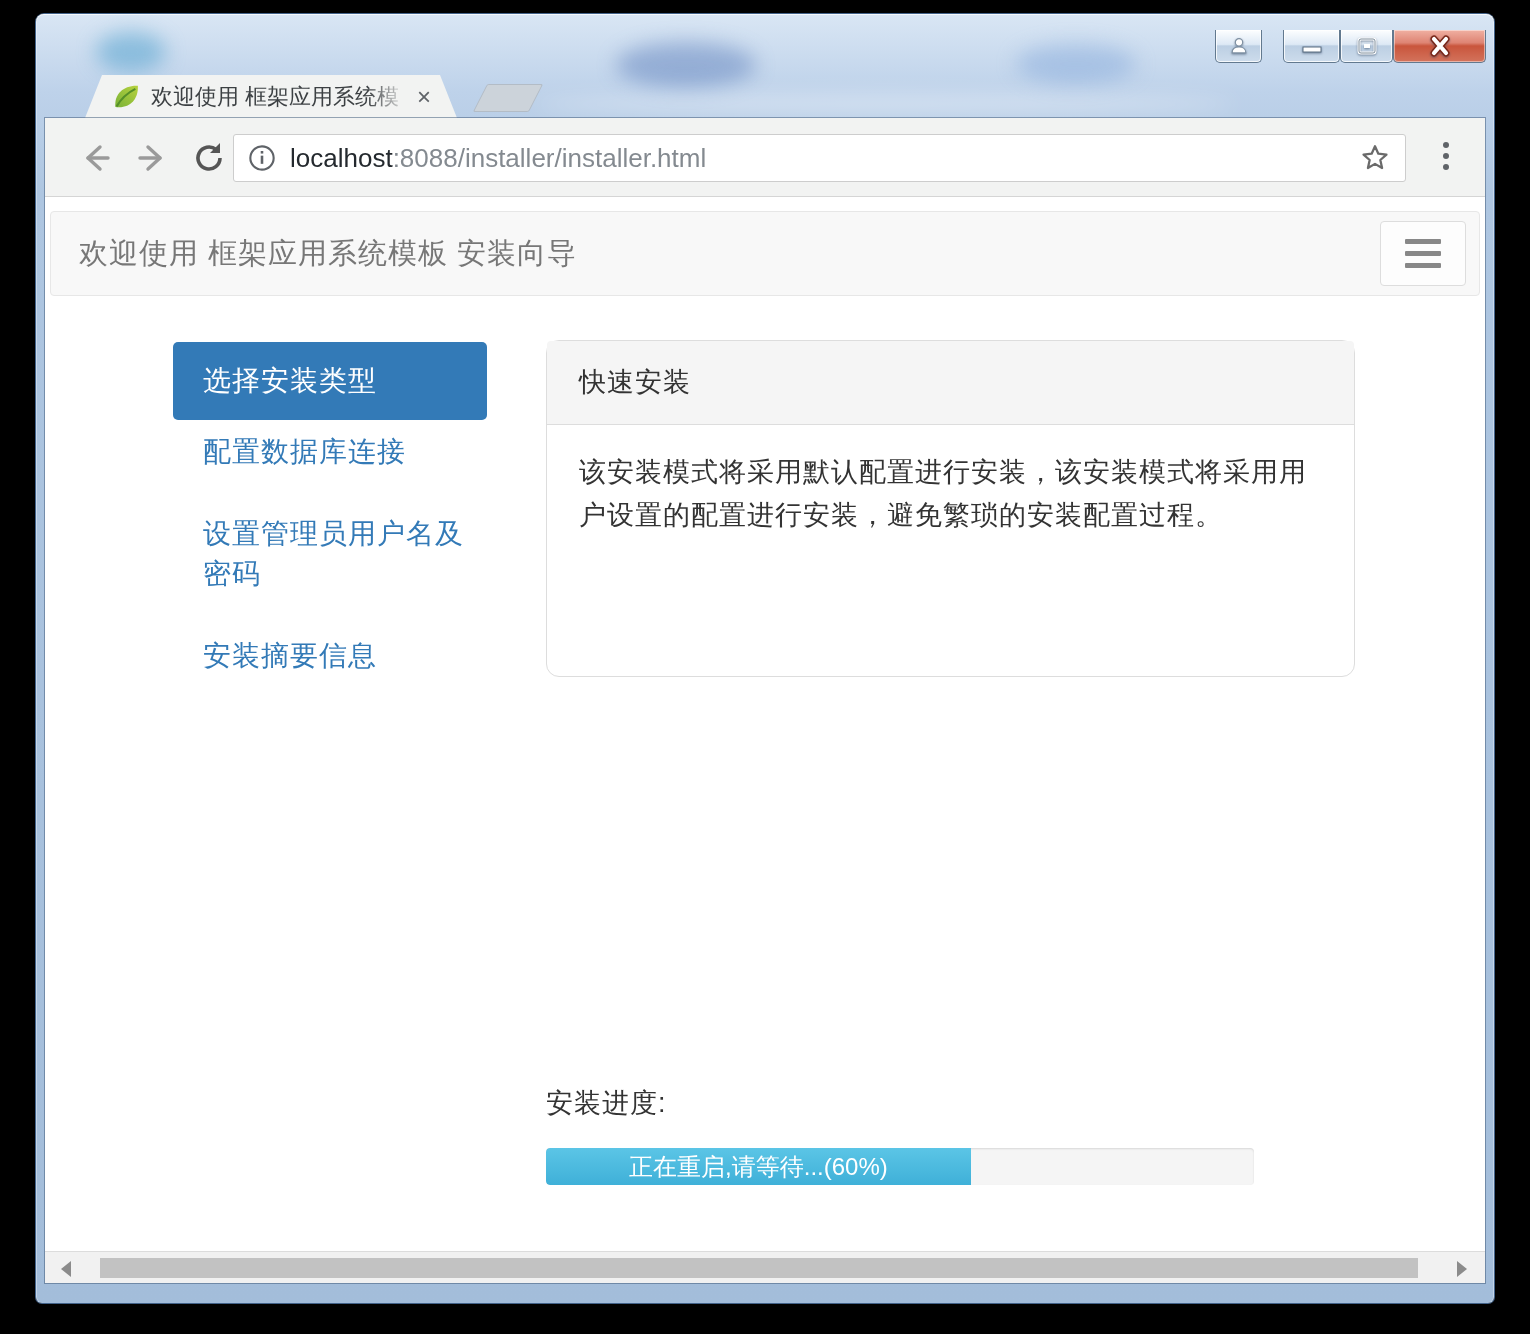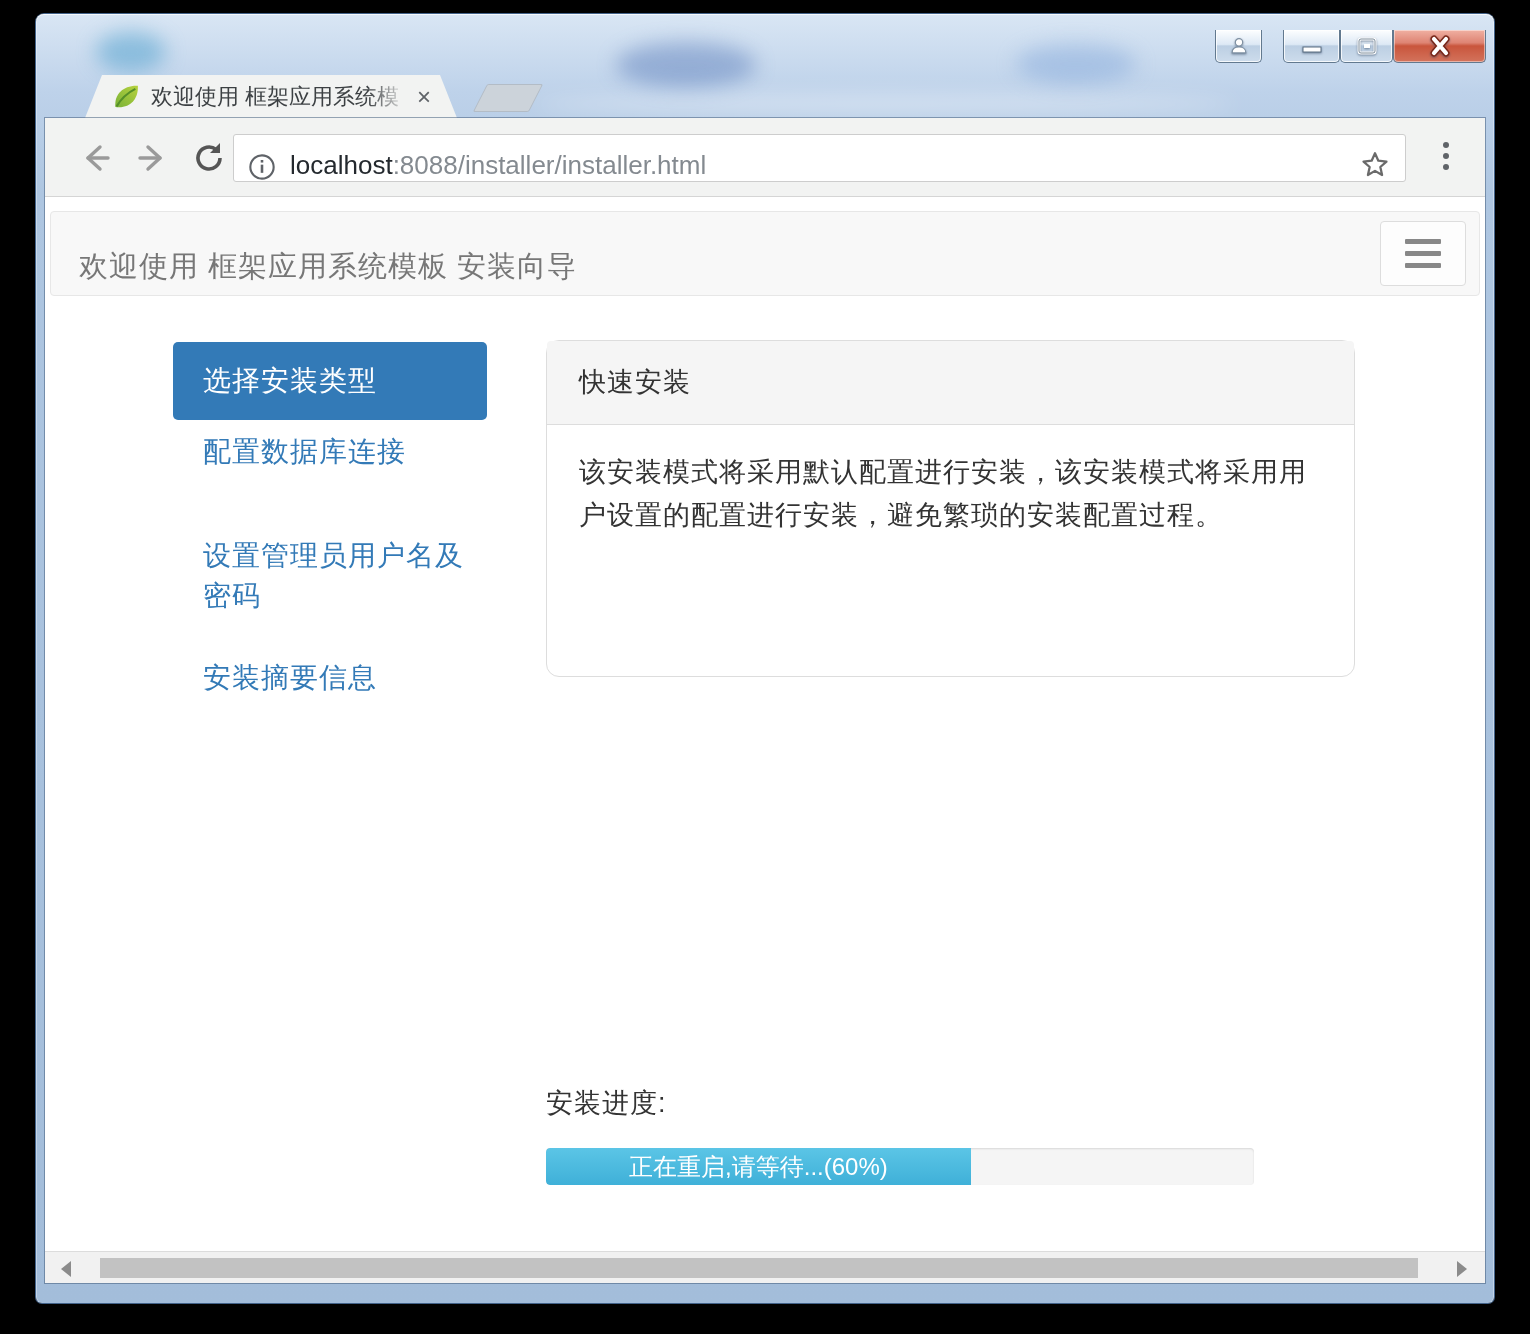--- a/index.html
+++ b/index.html
@@ -52,51 +52,51 @@
   
   .chrome {
     position:absolute; left:9px; right:9px; top:104px; bottom:20px;
     background:#fff; box-shadow:0 0 0 1px rgba(70,95,125,.55);
   }
   .toolbar { position:absolute; left:0; right:0; top:0; height:79px; background:#f2f3f2; border-bottom:1px solid #d5d5d5; }
   .nav-ico { position:absolute; top:22px; width:36px; height:36px; display:flex; align-items:center; justify-content:center; }
   .omnibox {
     position:absolute; left:188px; top:16px; width:1173px; height:48px;
     background:#fff; border:1px solid #cdcdcd; border-radius:3px;
-    display:flex; align-items:flex-end; padding:0 14px 0 14px;
+    display:flex; align-items:center; padding:0 14px 0 14px;
   }
   .url-text { font-size:26px; margin-left:14px; white-space:nowrap; overflow:hidden; flex:1; }
   .url-host { color:#24292e; }
   .url-path { color:#848a90; }
   .dots { position:absolute; right:34px; top:24px; width:8px; display:flex; flex-direction:column; gap:5px; }
   .dots i { width:6px; height:6px; border-radius:50%; background:#5f6368; }
 
   
   .content { position:absolute; left:0; right:0; top:79px; bottom:32px; background:#fff; overflow:hidden; }
 
   .navbar {
     position:absolute; left:5px; right:5px; top:14px; height:85px;
     background:#f8f8f8; border:1px solid #e7e7e7; border-radius:4px;
   }
-  .navbar-title { position:absolute; left:28px; top:13px; line-height:83px; font-size:29px; color:#777; letter-spacing:1px; }
+  .navbar-title { position:absolute; left:28px; top:0; line-height:83px; font-size:29px; color:#777; letter-spacing:1px; }
   .navbar-toggle {
     position:absolute; right:13px; top:9px; width:86px; height:65px;
     background:#fdfdfd; border:1px solid #ddd; border-radius:4px;
     display:flex; flex-direction:column; align-items:center; justify-content:center; gap:7px;
   }
   .navbar-toggle i { display:block; width:36px; height:5px; background:#888; border-radius:1px; }
 
   .sidebar { position:absolute; left:128px; top:145px; width:314px; }
   .pill-active {
     height:78px; background:#337ab7; border-radius:5px; color:#fff;
     font-size:28px; line-height:78px; padding-left:30px; letter-spacing:1px;
   }
   .pill-link { color:#337ab7; font-size:28px; line-height:40px; padding-left:30px; letter-spacing:1px; cursor:pointer; }
   .pill-link.l2 { margin-top:12px; }
-  .pill-link.l3 { margin-top:64px; width:300px; }
+  .pill-link.l3 { margin-top:42px; width:300px; }
   .pill-link.l4 { margin-top:42px; }
 
   .panel {
     position:absolute; left:501px; width:809px; height:337px;
     background:#fff; border:1px solid #ddd; border-radius:13px;
   }
   .panel.p1 { top:143px; } .panel.p2 { top:520px; }
   .panel-head {
     height:84px; background:#f5f5f5; border-bottom:1px solid #ddd; border-radius:4px 4px 0 0;
     font-size:27px; color:#333; line-height:83px; padding-left:32px; letter-spacing:1px;

